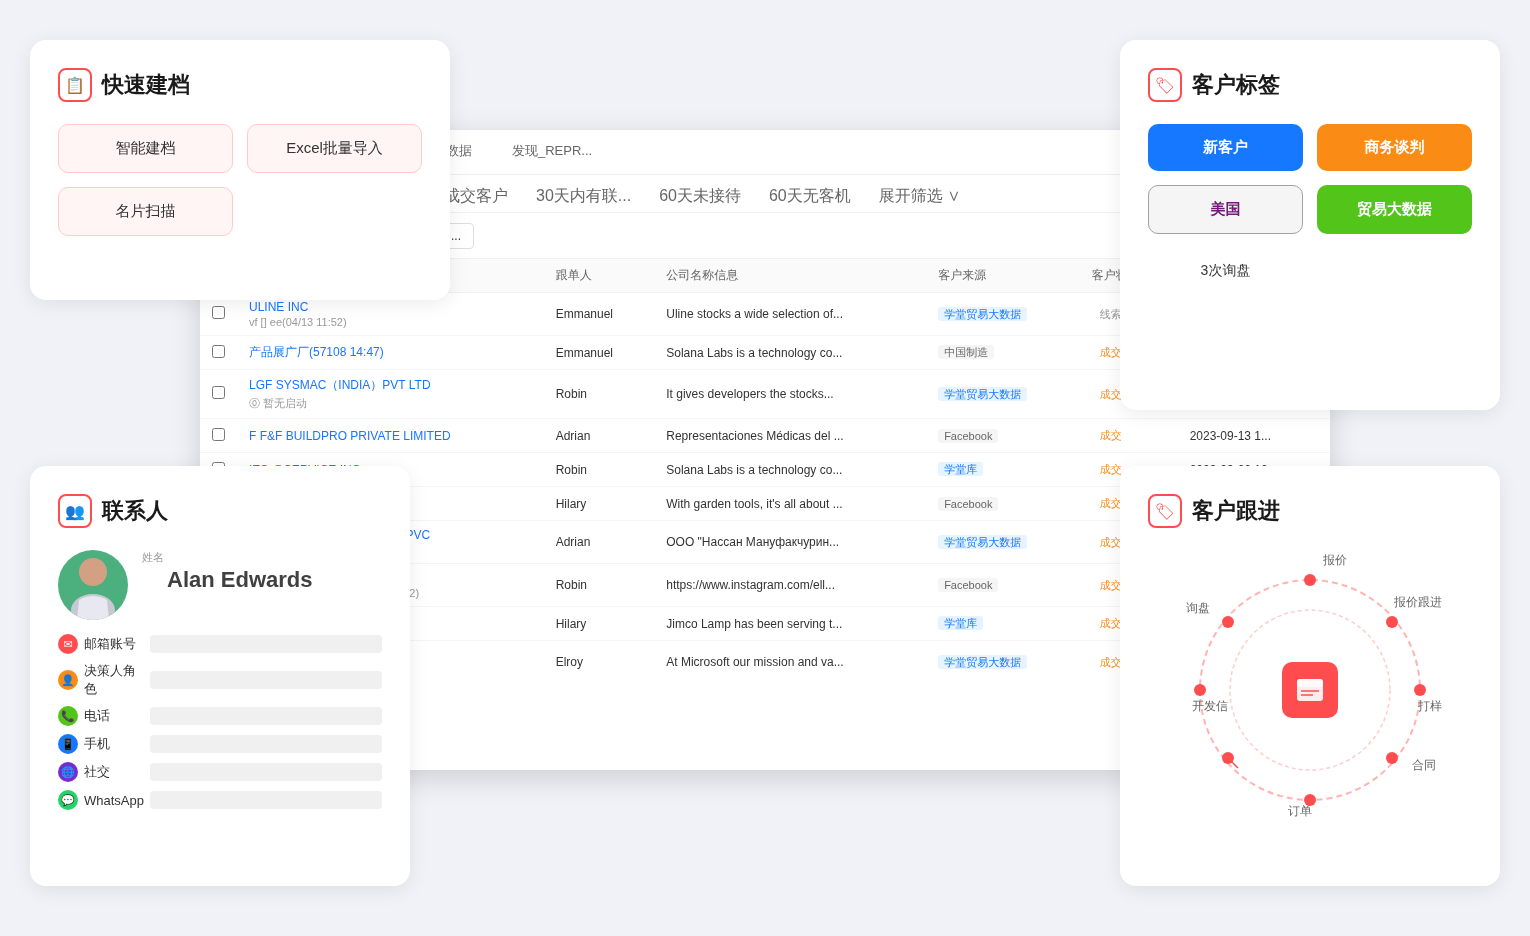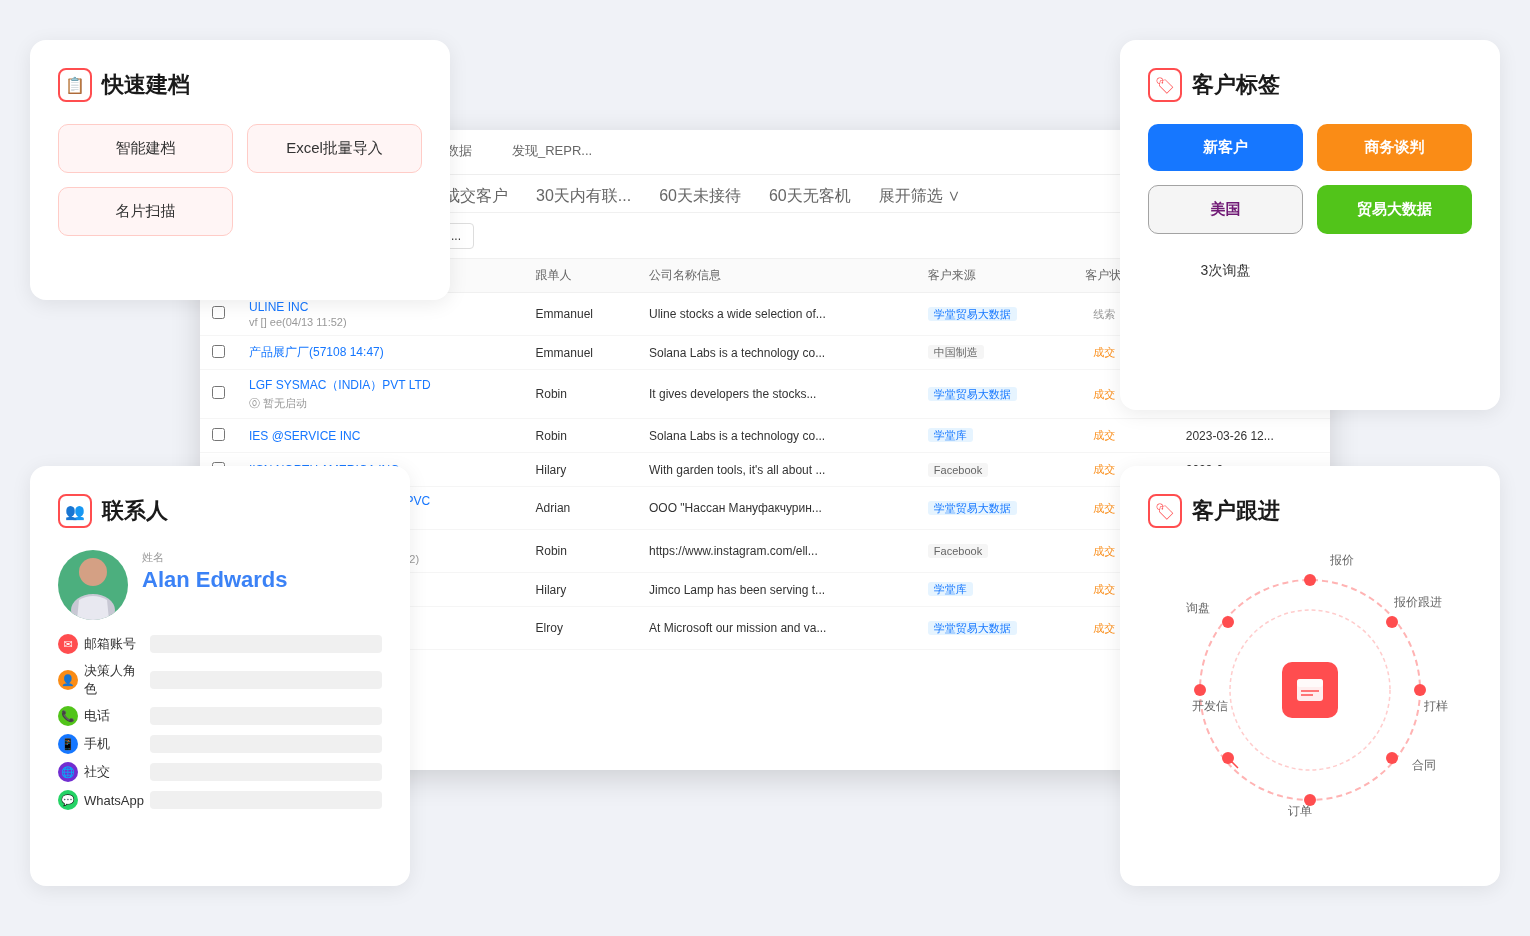--- a/index.html
+++ b/index.html
@@ -166,22 +166,23 @@
       margin-bottom: 8px;
     }
     .contact-info-name {
       font-size: 11px;
       color: #999;
       margin-bottom: 2px;
     }
     .contact-bold-name {
       font-size: 22px;
       font-weight: 700;
-      color: #3b82f6;
+      color: #404040;
       margin-bottom: 14px;
+      margin-left: 25px;
     }
     .contact-field-icon {
       width: 20px;
       height: 20px;
       border-radius: 50%;
       display: flex;
       align-items: center;
       justify-content: center;
       font-size: 11px;
       flex-shrink: 0;
@@ -485,23 +486,23 @@
       <div class="followup-center-icon">
         <svg width="30" height="30" viewBox="0 0 30 30" xmlns="http://www.w3.org/2000/svg">
           <rect x="2" y="4" width="26" height="22" rx="3" fill="white" opacity="0.9"></rect>
           <rect x="2" y="4" width="26" height="8" rx="3" fill="white" opacity="0.7"></rect>
           <line x1="6" y1="16" x2="24" y2="16" stroke="#ff4d4f" stroke-width="1.5"></line>
           <line x1="6" y1="20" x2="18" y2="20" stroke="#ff4d4f" stroke-width="1.5"></line>
         </svg>
       </div>
 
       
-      <span class="cycle-label" style="top:2px; left:160px;">报价</span>
+      <span class="cycle-label" style="top:2px; left:153px;">报价</span>
       <span class="cycle-label" style="top:44px; right:8px;">报价跟进</span>
-      <span class="cycle-label" style="top:148px; right:2px;">打样</span>
+      <span class="cycle-label" style="top:148px; right:8px;">打样</span>
       <span class="cycle-label" style="bottom:56px; right:14px;">合同</span>
       <span class="cycle-label" style="bottom:10px; left:118px;">订单</span>
       <span class="cycle-label" style="top:148px; left:0px;margin-left:22px;">开发信</span>
       <span class="cycle-label" style="top:50px; left:16px;">询盘</span>
     </div>
   </div>
 
   <div class="card card-table">
 
     <div class="table-tabs">
@@ -587,20 +588,36 @@
       <span class="source-tag">学堂贸易大数据</span>
     </td>
     <td>
       <span class="status-badge status-done">成交</span>
     </td>
     <td>202</td>
   </tr>
             <tr>
     <td class="checkbox-cell"><input type="checkbox" style=""></td>
     <td>
+      <div class="company-name">F F&amp;F BUILDPRO PRIVATE LIMITED</div>
+
+    </td>
+    <td>Adrian</td>
+    <td style="max-width:200px; overflow:hidden; text-overflow:ellipsis; white-space:nowrap;">Representaciones Médicas del ...</td>
+    <td>
+      <span class="source-tag-grey">Facebook</span>
+    </td>
+    <td>
+      <span class="status-badge status-done">成交</span>
+    </td>
+    <td>2023-09-13 1...</td>
+  </tr>
+            <tr>
+    <td class="checkbox-cell"><input type="checkbox" style=""></td>
+    <td>
       <div class="company-name">IES @SERVICE INC</div>
 
     </td>
     <td>Robin</td>
     <td style="max-width:200px; overflow:hidden; text-overflow:ellipsis; white-space:nowrap;">Solana Labs is a technology co...</td>
     <td>
       <span class="source-tag">学堂库</span>
     </td>
     <td>
       <span class="status-badge status-done">成交</span>

